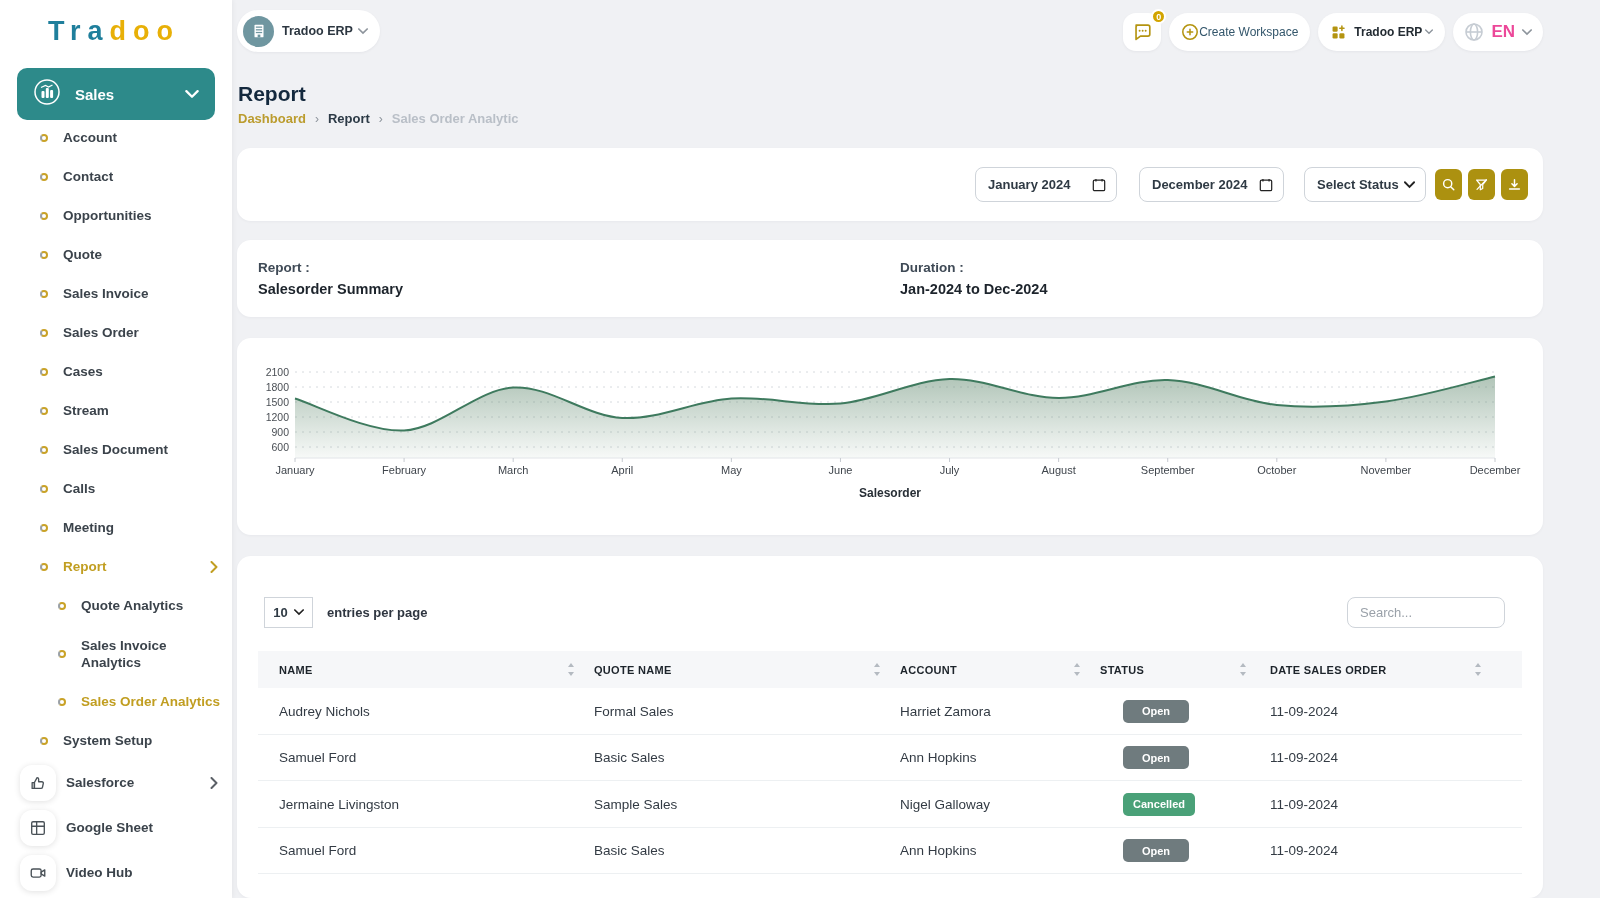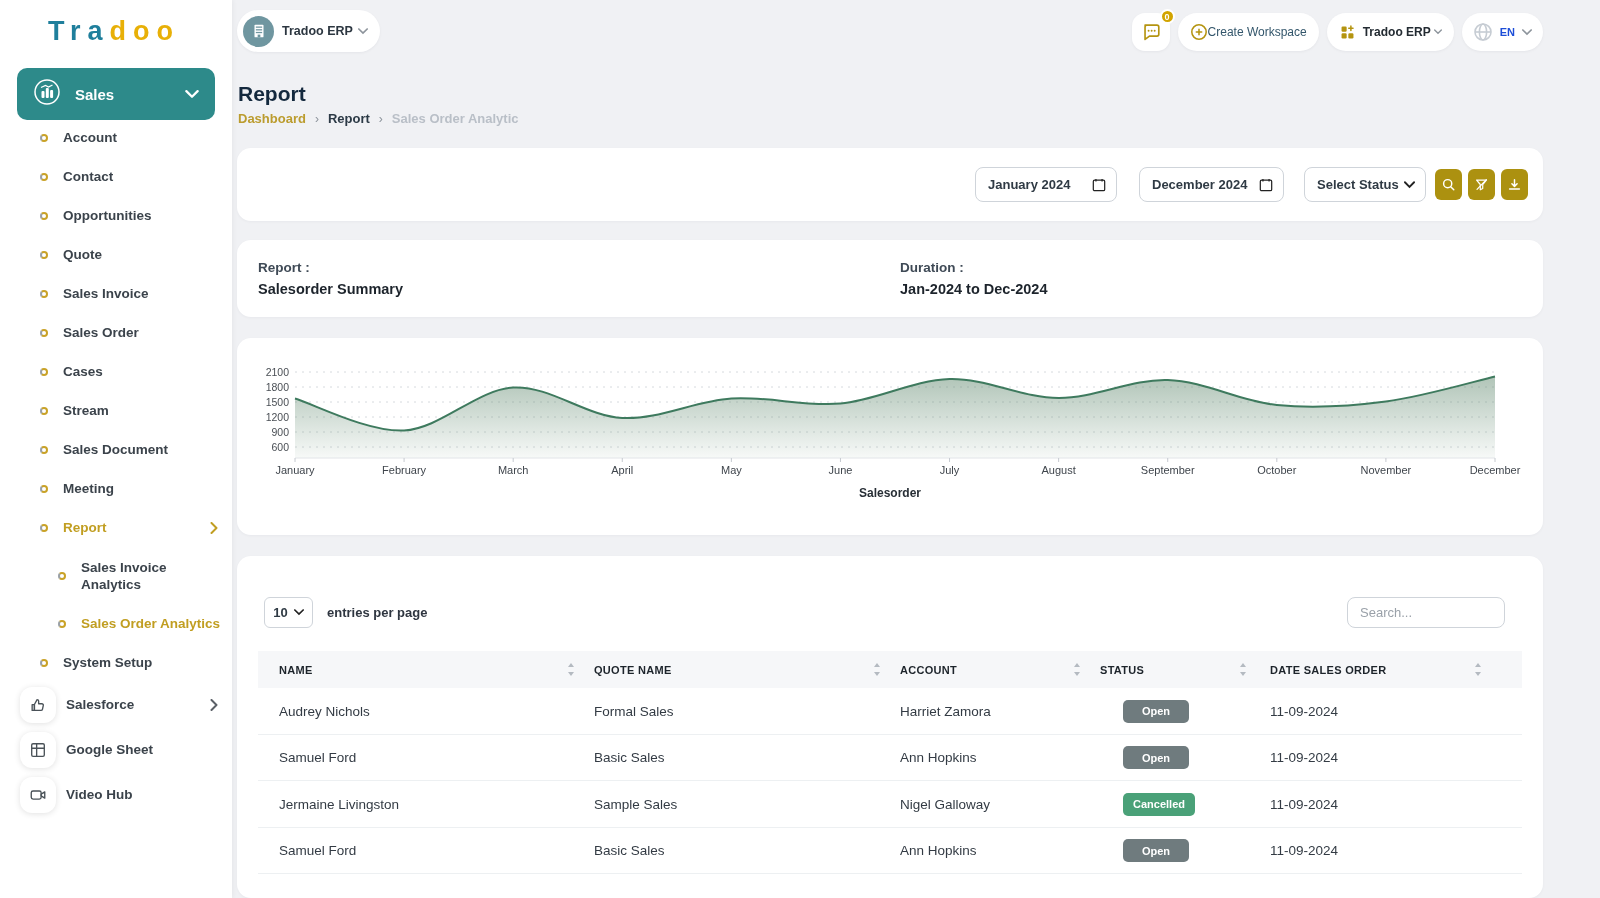--- a/index.html
+++ b/index.html
@@ -30,21 +30,21 @@
 #ws-pill .avatar{width:31px;height:31px;border-radius:50%;background:#6f96a0;display:flex;align-items:center;justify-content:center;margin-right:8px}
 #ws-pill .wlabel{font-size:12.5px;font-weight:bold;color:#2c3640;margin-right:5px}
 #topbar-right{position:absolute;top:13px;right:57px;display:flex;gap:8px;align-items:center}
 #chat-btn{position:relative;width:38px;height:38px;border-radius:13px;justify-content:center}
 #chat-badge{position:absolute;top:-4px;right:-5px;width:15px;height:15px;border-radius:50%;background:#d2a400;border:2px solid #fff;color:#fff;font-size:9px;font-weight:bold;display:flex;align-items:center;justify-content:center}
 #create-pill{height:38px;padding:0 12px}
 #create-pill .clabel{font-size:12px;font-weight:normal;color:#33566b;white-space:nowrap}
 #erp-pill{height:38px;padding:0 12px}
 #erp-pill .elabel{font-size:12px;font-weight:bold;color:#232b32;margin-left:7px;margin-right:3px;white-space:nowrap}
 #lang-pill{height:38px;padding:0 11px}
-#lang-pill .llabel{font-size:11px;font-weight:bold;color:#1d4ed8;margin:0 7px}
+#lang-pill .llabel{font-size:17px;font-weight:bold;color:#ec4899;margin:0 7px}
 .chev{color:#8d949c;display:flex}
 
 #page-title{position:absolute;left:238px;top:82px;font-size:21px;font-weight:bold;color:#14293e}
 #breadcrumb{position:absolute;left:238px;top:111px;font-size:13px;display:flex;align-items:center;gap:9px}
 #breadcrumb .bc-link{color:#bb9c2e;font-weight:600;cursor:pointer}
 #breadcrumb .bc-strong{color:#2c3a46;font-weight:bold;cursor:pointer}
 #breadcrumb .bc-muted{color:#b9bfc7;font-weight:600}
 #breadcrumb .bc-sep{color:#8d949c;font-size:12px}
 
 #filter-card{left:237px;top:148px;width:1306px;height:73px}
@@ -54,21 +54,21 @@
 
 #summary-card{left:237px;top:240px;width:1306px;height:77px}
 .sum-label{position:absolute;top:20px;font-size:13.5px;color:#3f4a56;font-weight:600}
 .sum-value{position:absolute;top:41px;font-size:14.5px;color:#1d242c;font-weight:bold}
 
 #chart-card{left:237px;top:338px;width:1306px;height:197px}
 #chart-svg{position:absolute;left:20px;top:22px}
 #chart-xlabel{position:absolute;left:0;top:148px;width:1306px;text-align:center;font-size:12px;font-weight:bold;color:#272e35}
 
 #table-card{left:237px;top:556px;width:1306px;height:342px;overflow:hidden}
-#entries-select{position:absolute;left:27px;top:41px;width:49px;height:31px;border:1px solid #cfd4da;border-radius:6px;display:flex;align-items:center;justify-content:center;gap:6px;font-size:13px;font-weight:600;color:#2f3a44;cursor:pointer}
+#entries-select{position:absolute;left:27px;top:41px;width:49px;height:31px;border:1px solid #cfd4da;border-radius:0;display:flex;align-items:center;justify-content:center;gap:6px;font-size:13px;font-weight:600;color:#2f3a44;cursor:pointer}
 #entries-label{position:absolute;left:90px;top:49px;font-size:13px;font-weight:700;color:#2f3640}
 #table-search{position:absolute;left:1110px;top:41px;width:158px;height:31px;border:1px solid #cfd4da;border-radius:8px;padding:0 12px;font-size:13px;color:#404040;font-family:"Liberation Sans",sans-serif;outline:none;background:#fff}
 #table-search::placeholder{color:#9aa1a9}
 #thead{position:absolute;left:21px;top:95px;width:1264px;height:37px;background:#f6f7f9}
 .th{position:absolute;top:0;height:37px;display:flex;align-items:center;font-size:11px;font-weight:bold;color:#1d242b;letter-spacing:.3px}
 .sort{position:absolute;top:9px;width:8px;height:19px;color:#b4bac1}
 .trow{position:absolute;left:21px;width:1264px;height:46.5px;border-bottom:1px solid #edf0f2}
 .td{position:absolute;top:0;height:46px;display:flex;align-items:center;font-size:13.5px;color:#333b44}
 .badge{display:inline-flex;align-items:center;justify-content:center;min-width:66px;height:23px;border-radius:5px;color:#fff;font-size:11px;font-weight:600;padding:0 10px}
 </style>
@@ -126,30 +126,38 @@
       <div class="menu-item">
         <span class="dot"></span>
         <span class="mlabel">Stream</span>
       </div>
       <div class="menu-item">
         <span class="dot"></span>
         <span class="mlabel">Sales Document</span>
       </div>
       <div class="menu-item">
         <span class="dot"></span>
+        <span class="mlabel">Calls</span>
+      </div>
+      <div class="menu-item">
+        <span class="dot"></span>
         <span class="mlabel">Meeting</span>
       </div>
       <div class="menu-item gold">
         <span class="dot"></span>
         <span class="mlabel">Report</span>
         <span class="mchev">
           <svg viewBox="0 0 8 12" width="8" height="12">
             <path d="M1.5 1l5 5-5 5" fill="none" stroke="currentColor" stroke-width="2" stroke-linecap="round" stroke-linejoin="round"></path>
           </svg>
         </span>
+      </div>
+      <div class="menu-item sub">
+        <span class="dot"></span>
+        <span class="mlabel">Quote Analytics</span>
       </div>
       <div class="menu-item sub wrap">
         <span class="dot"></span>
         <span class="mlabel">Sales Invoice Analytics</span>
       </div>
       <div class="menu-item sub gold">
         <span class="dot"></span>
         <span class="mlabel">Sales Order Analytics</span>
       </div>
       <div class="menu-item">

